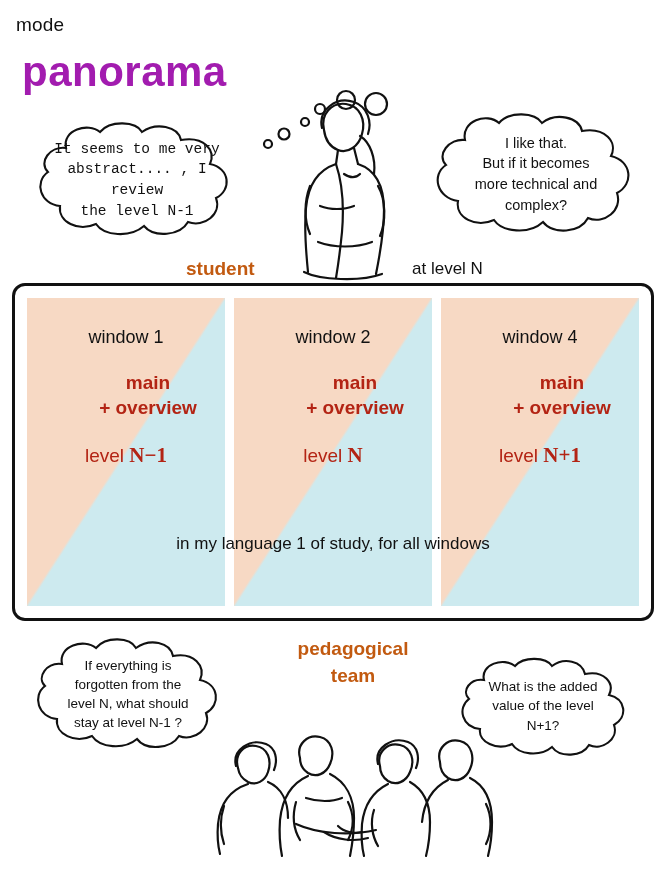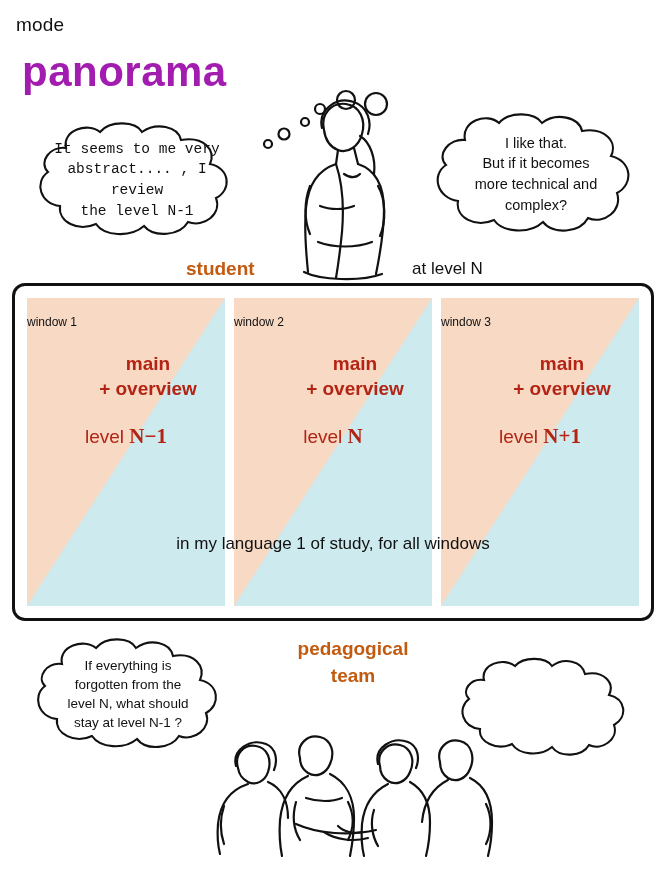--- a/index.html
+++ b/index.html
@@ -121,23 +121,23 @@
   .window-col {
     position: relative;
     width: 198px;
     height: 100%;
     overflow: hidden;
     background: linear-gradient(to bottom right, #f7d9c4 0%, #f7d9c4 49.6%, #cdeaef 50.4%, #cdeaef 100%);
   }
   .window-title {
     position: relative;
     z-index: 2;
-    text-align: left;
-    font-size: 12px;
-    margin-top: 17px;
+    text-align: center;
+    font-size: 18px;
+    margin-top: 29px;
     color: #111111;
   }
   .window-main {
     position: relative;
     z-index: 2;
     text-align: center;
     font-size: 19px;
     font-weight: bold;
     color: #b32414;
     margin-top: 22px;
@@ -270,21 +270,21 @@
     <div class="window-col">
       <div class="window-title">window 2</div>
       <div class="window-main">main
 + overview</div>
       <div class="window-level">
         <span>level </span><b>N</b>
       </div>
     </div>
 
     <div class="window-col">
-      <div class="window-title">window 3</div>
+      <div class="window-title">window 4</div>
       <div class="window-main">main
 + overview</div>
       <div class="window-level">
         <span>level </span><b>N+1</b>
       </div>
     </div>
 
   </div>
   <div class="panel-footnote">in my language 1 of study, for all windows</div>
 </div>
@@ -300,20 +300,23 @@
 level N, what should
 stay at level  N-1 ?</div>
 </div>
 
 <div class="cloud" id="cloud-team-right">
   <svg class="cloud-svg" viewBox="0 0 182 100" preserveAspectRatio="none">
     <path d="M32,24 C28,8 52,1 63,10 C72,0 94,1 100,10 C112,1 130,5 133,18 C152,14 163,27 157,39
              C174,43 176,61 162,69 C167,83 150,95 137,89 C130,101 108,102 100,91
              C88,101 67,99 60,88 C45,95 26,86 28,73 C10,71 5,52 17,43 C9,35 18,22 32,24 Z" fill="#ffffff" stroke="#111111" stroke-width="2.1"></path>
   </svg>
+  <div class="cloud-text">What is the added
+value of the level
+N+1?</div>
 </div>
 
 <div class="caption-team">pedagogical
 team</div>
 
 <svg id="team-figure" viewBox="0 0 320 152">
   <g fill="none" stroke="#111111" stroke-width="2.2" stroke-linecap="round" stroke-linejoin="round">
 
     <path d="M60,62 C56,48 66,38 78,40 C90,42 94,54 90,66 C87,75 78,80 70,76 C63,72 61,68 60,62 Z"></path>
     <path d="M58,60 C54,44 72,32 88,38 C98,42 100,54 96,64"></path>

